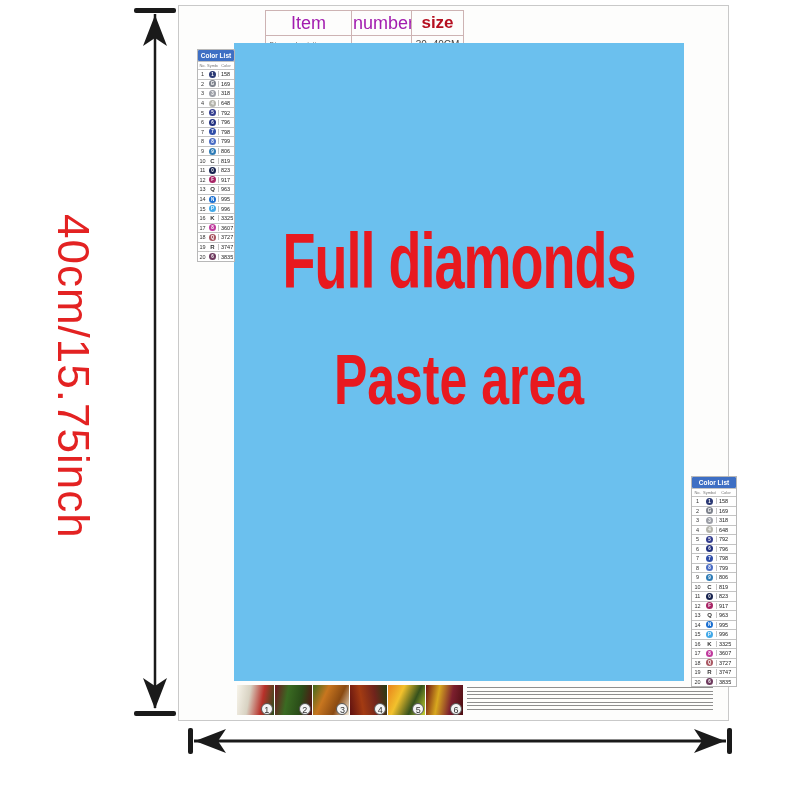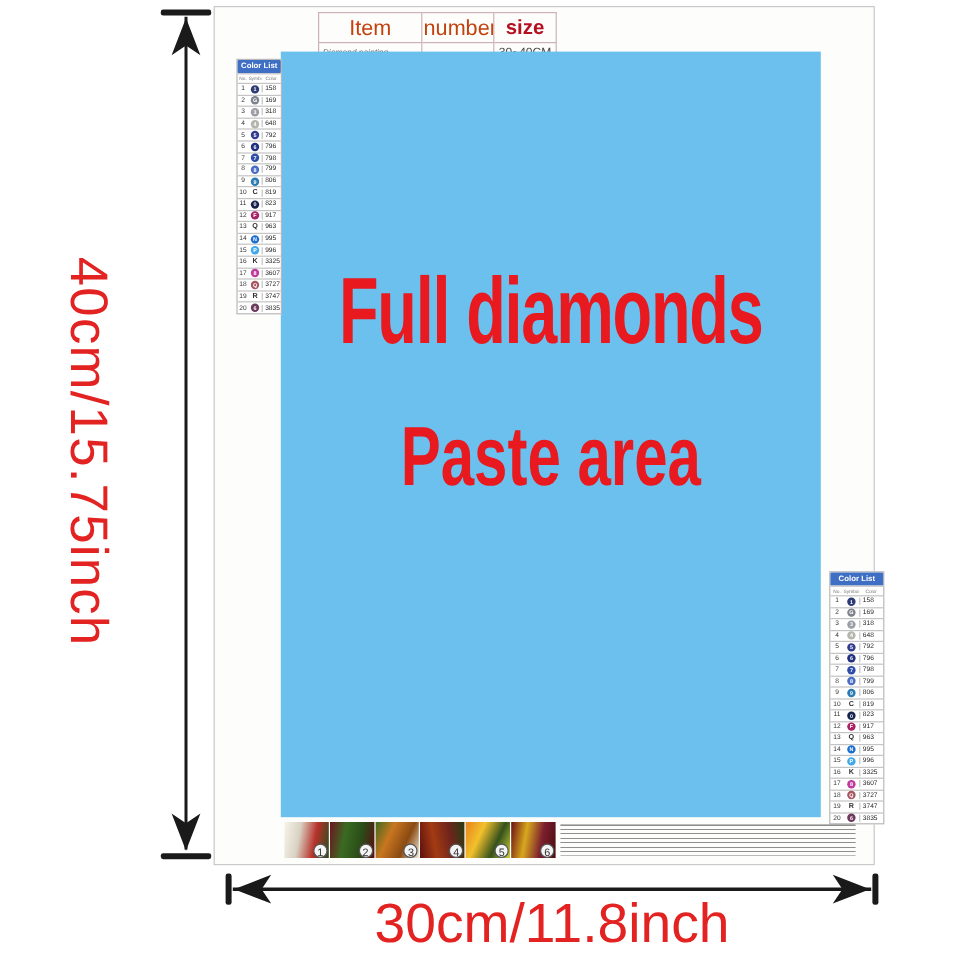--- a/index.html
+++ b/index.html
@@ -14,21 +14,21 @@
   .hdim{position:absolute;left:186px;top:742px;width:548px;text-align:center;
         font-size:46px;color:#e32222;}
 
   
   .paper{position:absolute;left:178px;top:5px;width:551px;height:716px;background:#fdfdfc;
          border:1px solid #c9c9c9;box-sizing:border-box;}
 
   
   .item-table{position:absolute;left:86px;top:4px;width:198px;border-collapse:collapse;table-layout:fixed;}
   .item-table td{border:1px solid #cdb3b3;overflow:hidden;white-space:nowrap;}
-  .item-table .hd{height:22px;text-align:center;color:#c2410c;font-size:18px;}
+  .item-table .hd{height:22px;text-align:center;color:#a21caf;font-size:18px;}
   .item-table .hd.size{font-weight:bold;color:#b50f20;font-size:17px;}
   .item-table .bd{height:15px;font-size:10px;color:#444;text-align:center;}
   .item-table .bd.item{font-size:7px;font-style:italic;color:#666;text-align:left;padding-left:3px;}
 
   
   .paste{position:absolute;left:55px;top:37px;width:450px;height:638px;background:#6bc0ee;}
   .paste .t1,.paste .t2{position:absolute;width:100%;text-align:center;color:#e8191f;
         font-weight:bold;line-height:1;}
   .paste .t1{top:190px;font-size:54px;transform:scaleY(1.45);letter-spacing:-1px;}
   .paste .t2{top:312px;font-size:50px;transform:scaleY(1.40);}
@@ -425,14 +425,13 @@
     <div class="fineprint"></div>
   </div>
 
   <svg class="harrow" width="548" height="30" viewBox="0 0 548 30">
     <rect x="2" y="2" width="5" height="26" rx="2" fill="#1a1a1a"></rect>
     <rect x="541" y="2" width="5" height="26" rx="2" fill="#1a1a1a"></rect>
     <line x1="8" y1="15" x2="540" y2="15" stroke="#1a1a1a" stroke-width="3"></line>
     <polygon points="9,15 40,3 32,15 40,27" fill="#1a1a1a"></polygon>
     <polygon points="539,15 508,3 516,15 508,27" fill="#1a1a1a"></polygon>
   </svg>
-  <div class="hdim">30cm/11.8inch</div>
 </div>
 
 </body></html>

